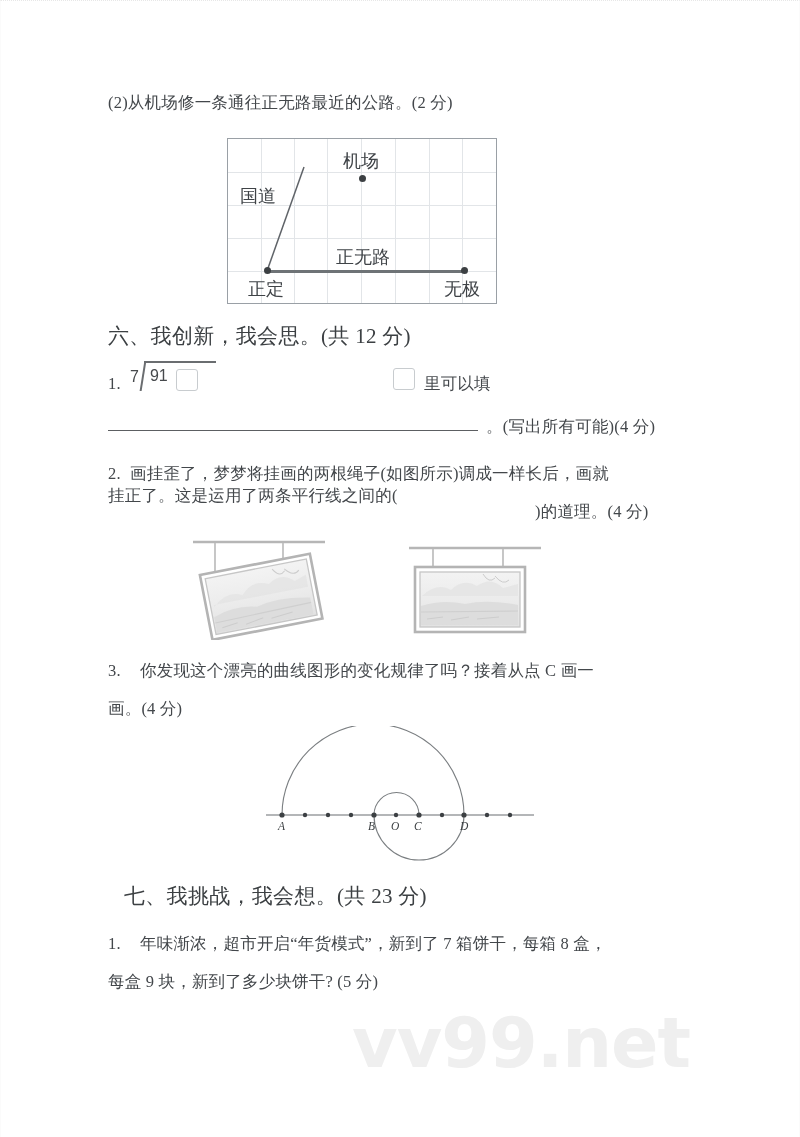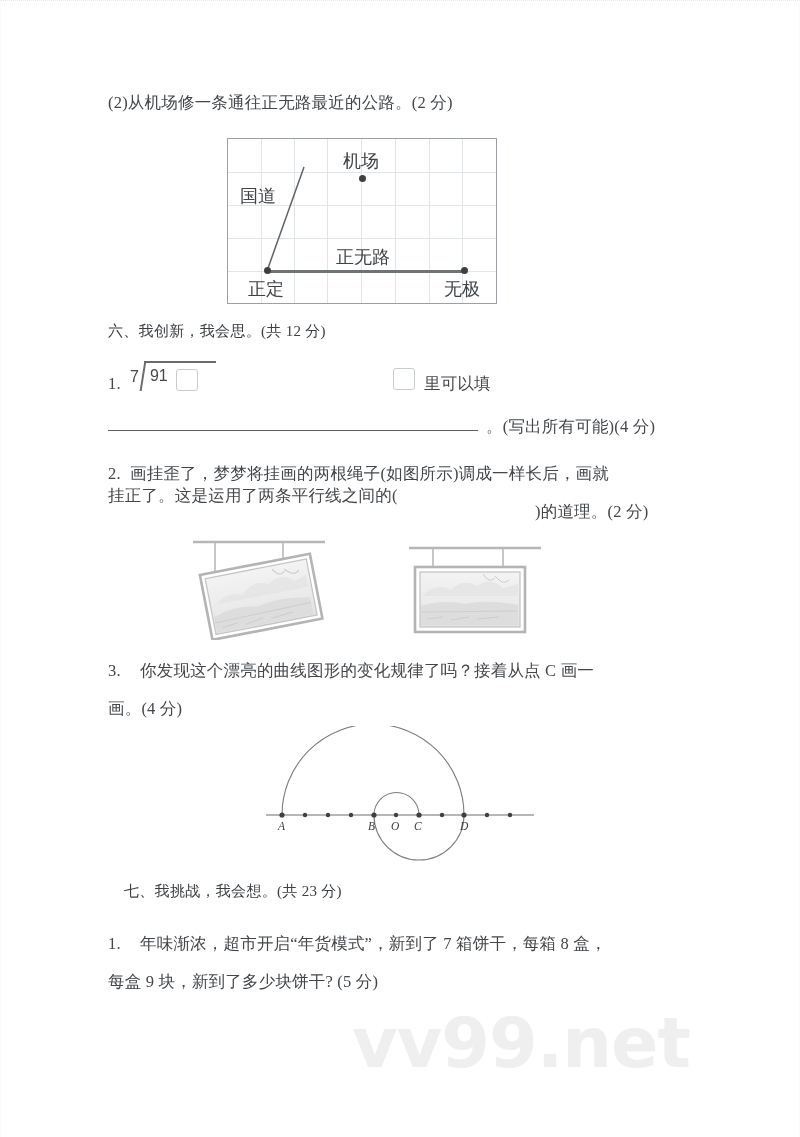--- a/index.html
+++ b/index.html
@@ -41,21 +41,21 @@
     position: absolute;
     font-size: 16.5px;
     line-height: 38px;
     color: #43474b;
     letter-spacing: 0.2px;
     white-space: nowrap;
   }
 
   .heading {
     position: absolute;
-    font-size: 15px;
+    font-size: 21px;
     color: #3c4043;
     letter-spacing: 0.3px;
     white-space: nowrap;
   }
 
   
   .watermark {
     position: absolute;
     left: 352px;
     top: 1002px;
@@ -248,21 +248,21 @@
   <span class="box-blank" style="position:absolute; left:390px; top:368px;"></span>
 
   <div class="para" style="left:424px; top:365px;">里可以填</div>
 
   <div class="answer-rule"></div>
   <div class="para" style="left:486px; top:408px;">。(写出所有可能)(4  分)</div>
 
   <div class="para" style="left:108px; top:455px;">2.</div>
   <div class="para" style="left:130px; top:455px;">画挂歪了，梦梦将挂画的两根绳子(如图所示)调成一样长后，画就</div>
   <div class="para" style="left:108px; top:477px;">挂正了。这是运用了两条平行线之间的(</div>
-  <div class="para" style="left:535px; top:493px;">)的道理。(2  分)</div>
+  <div class="para" style="left:535px; top:493px;">)的道理。(4  分)</div>
 
   <div class="pictures-figure">
     <svg width="370" height="106" viewBox="0 0 370 106">
       <defs>
         <linearGradient id="skyg" x1="0" y1="0" x2="0" y2="1">
           <stop offset="0%" stop-color="#f3f3f3"></stop>
           <stop offset="55%" stop-color="#ebebeb"></stop>
           <stop offset="100%" stop-color="#e2e2e2"></stop>
         </linearGradient>
       </defs>

